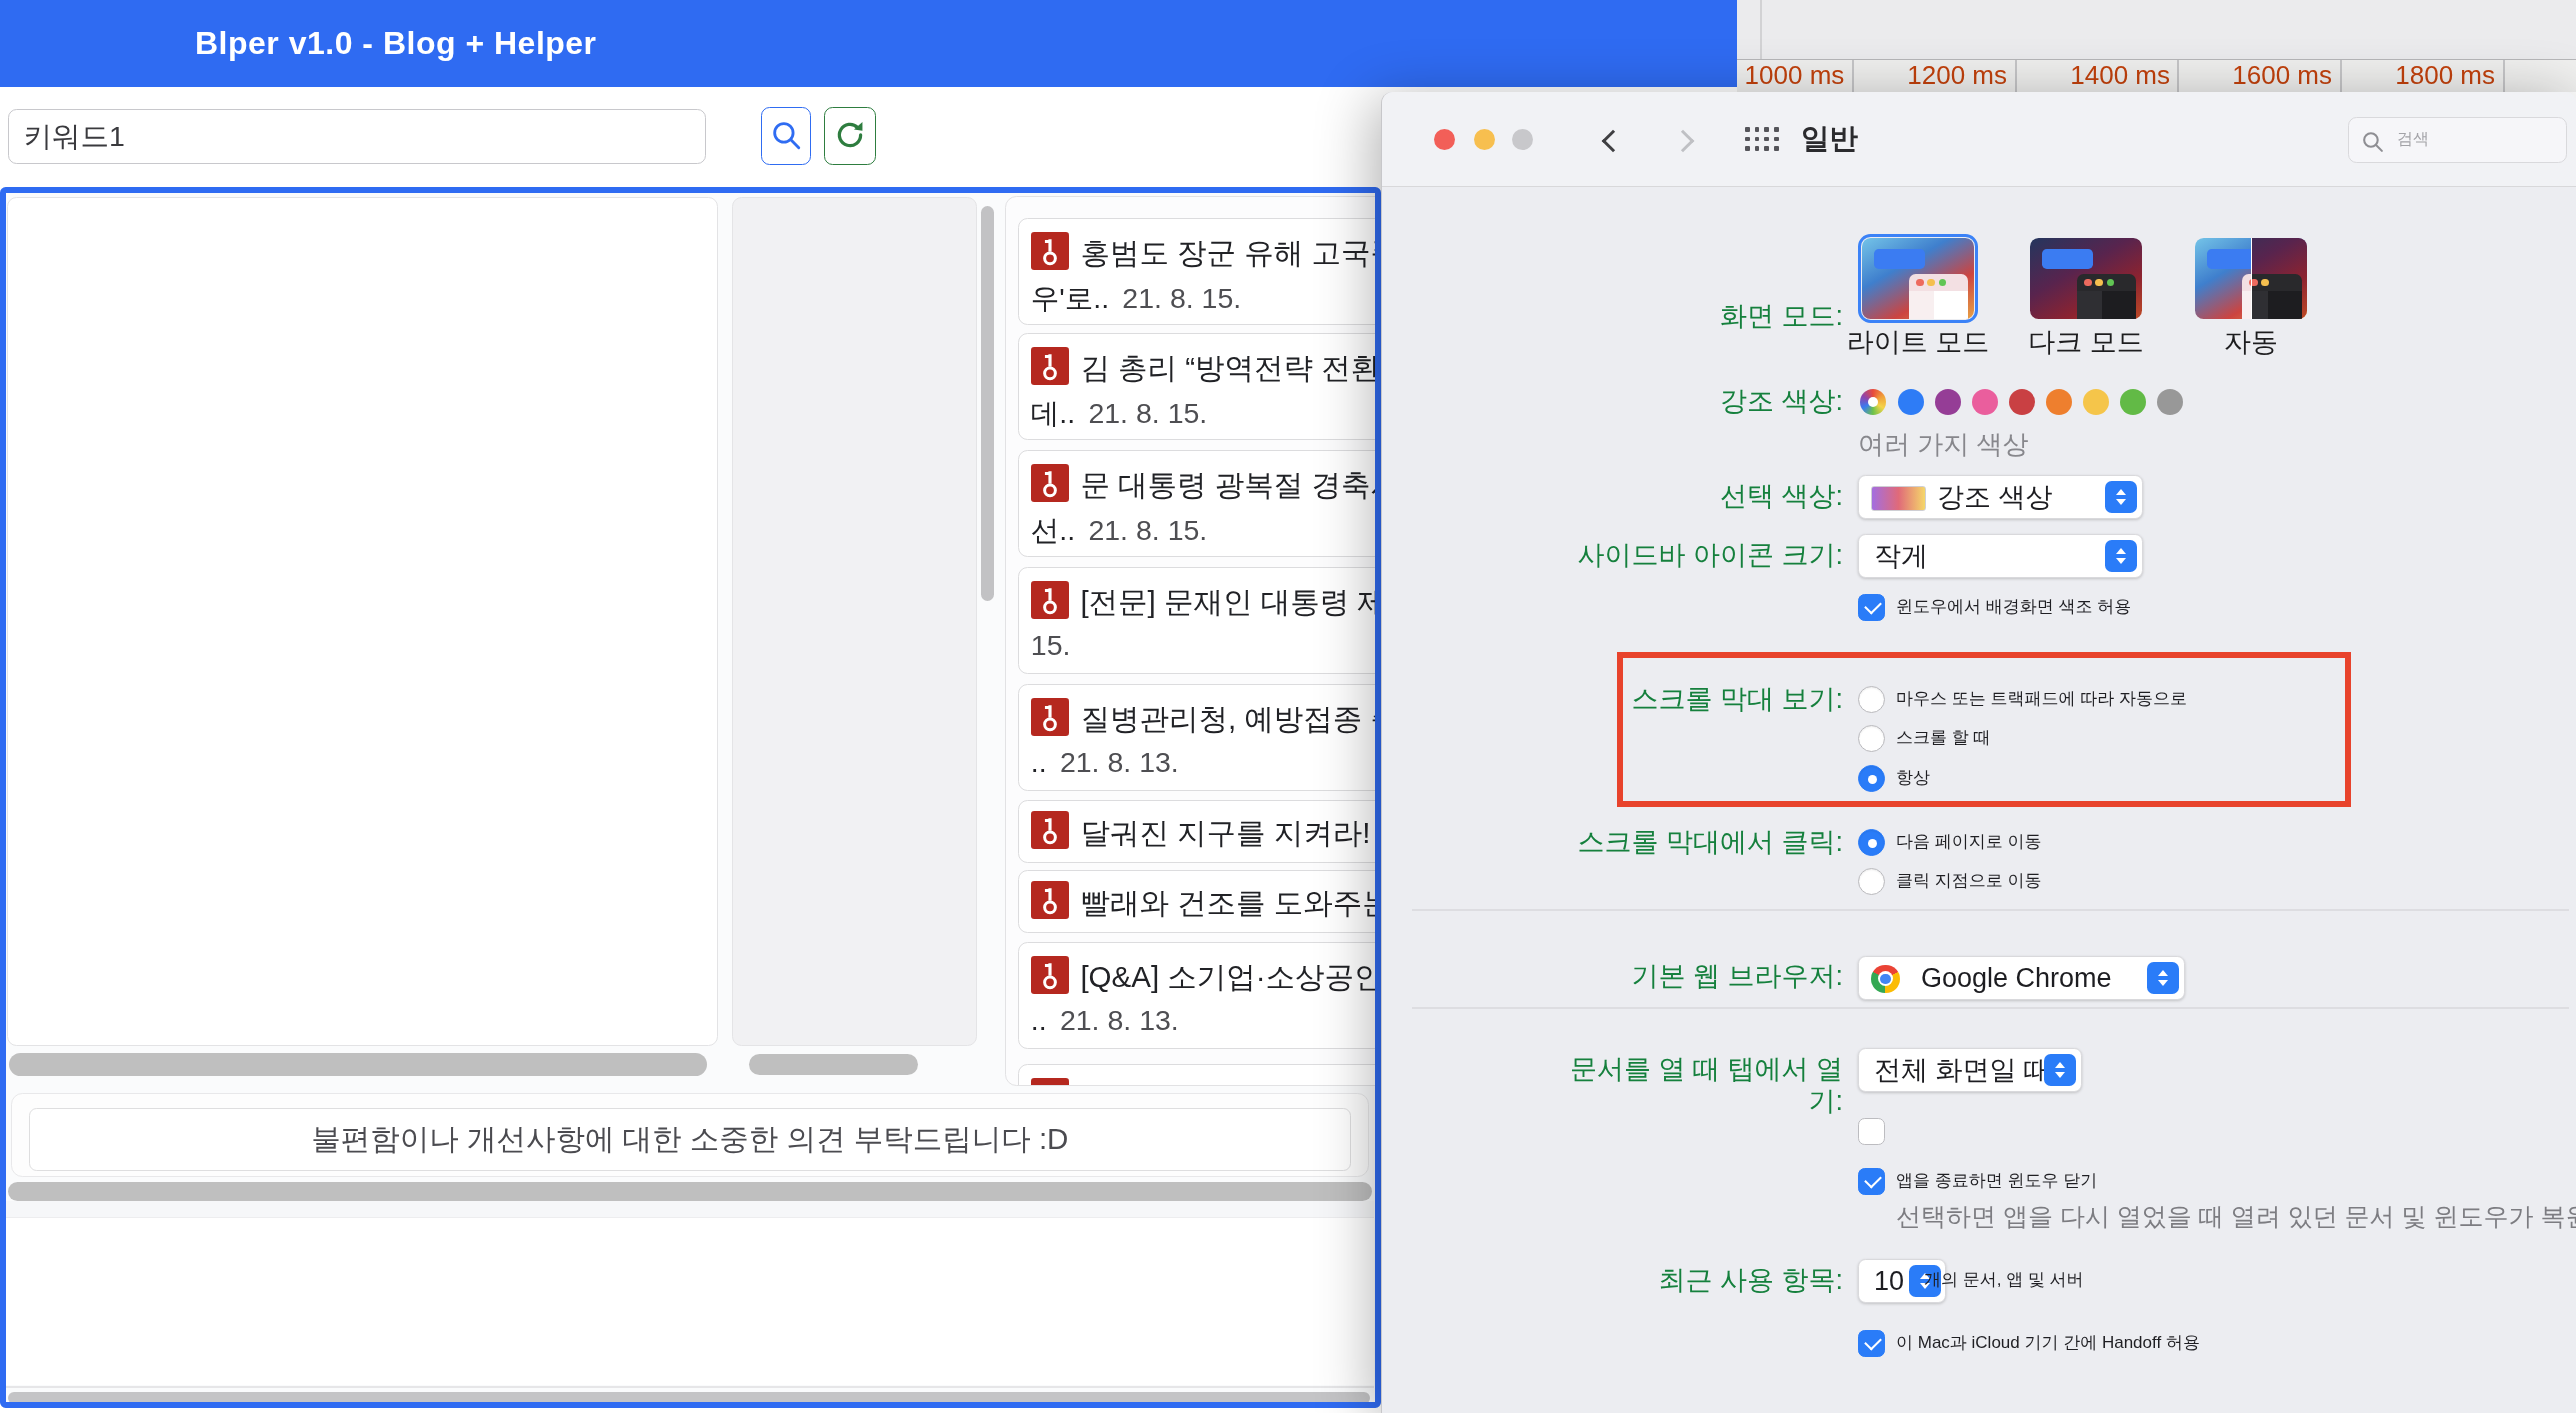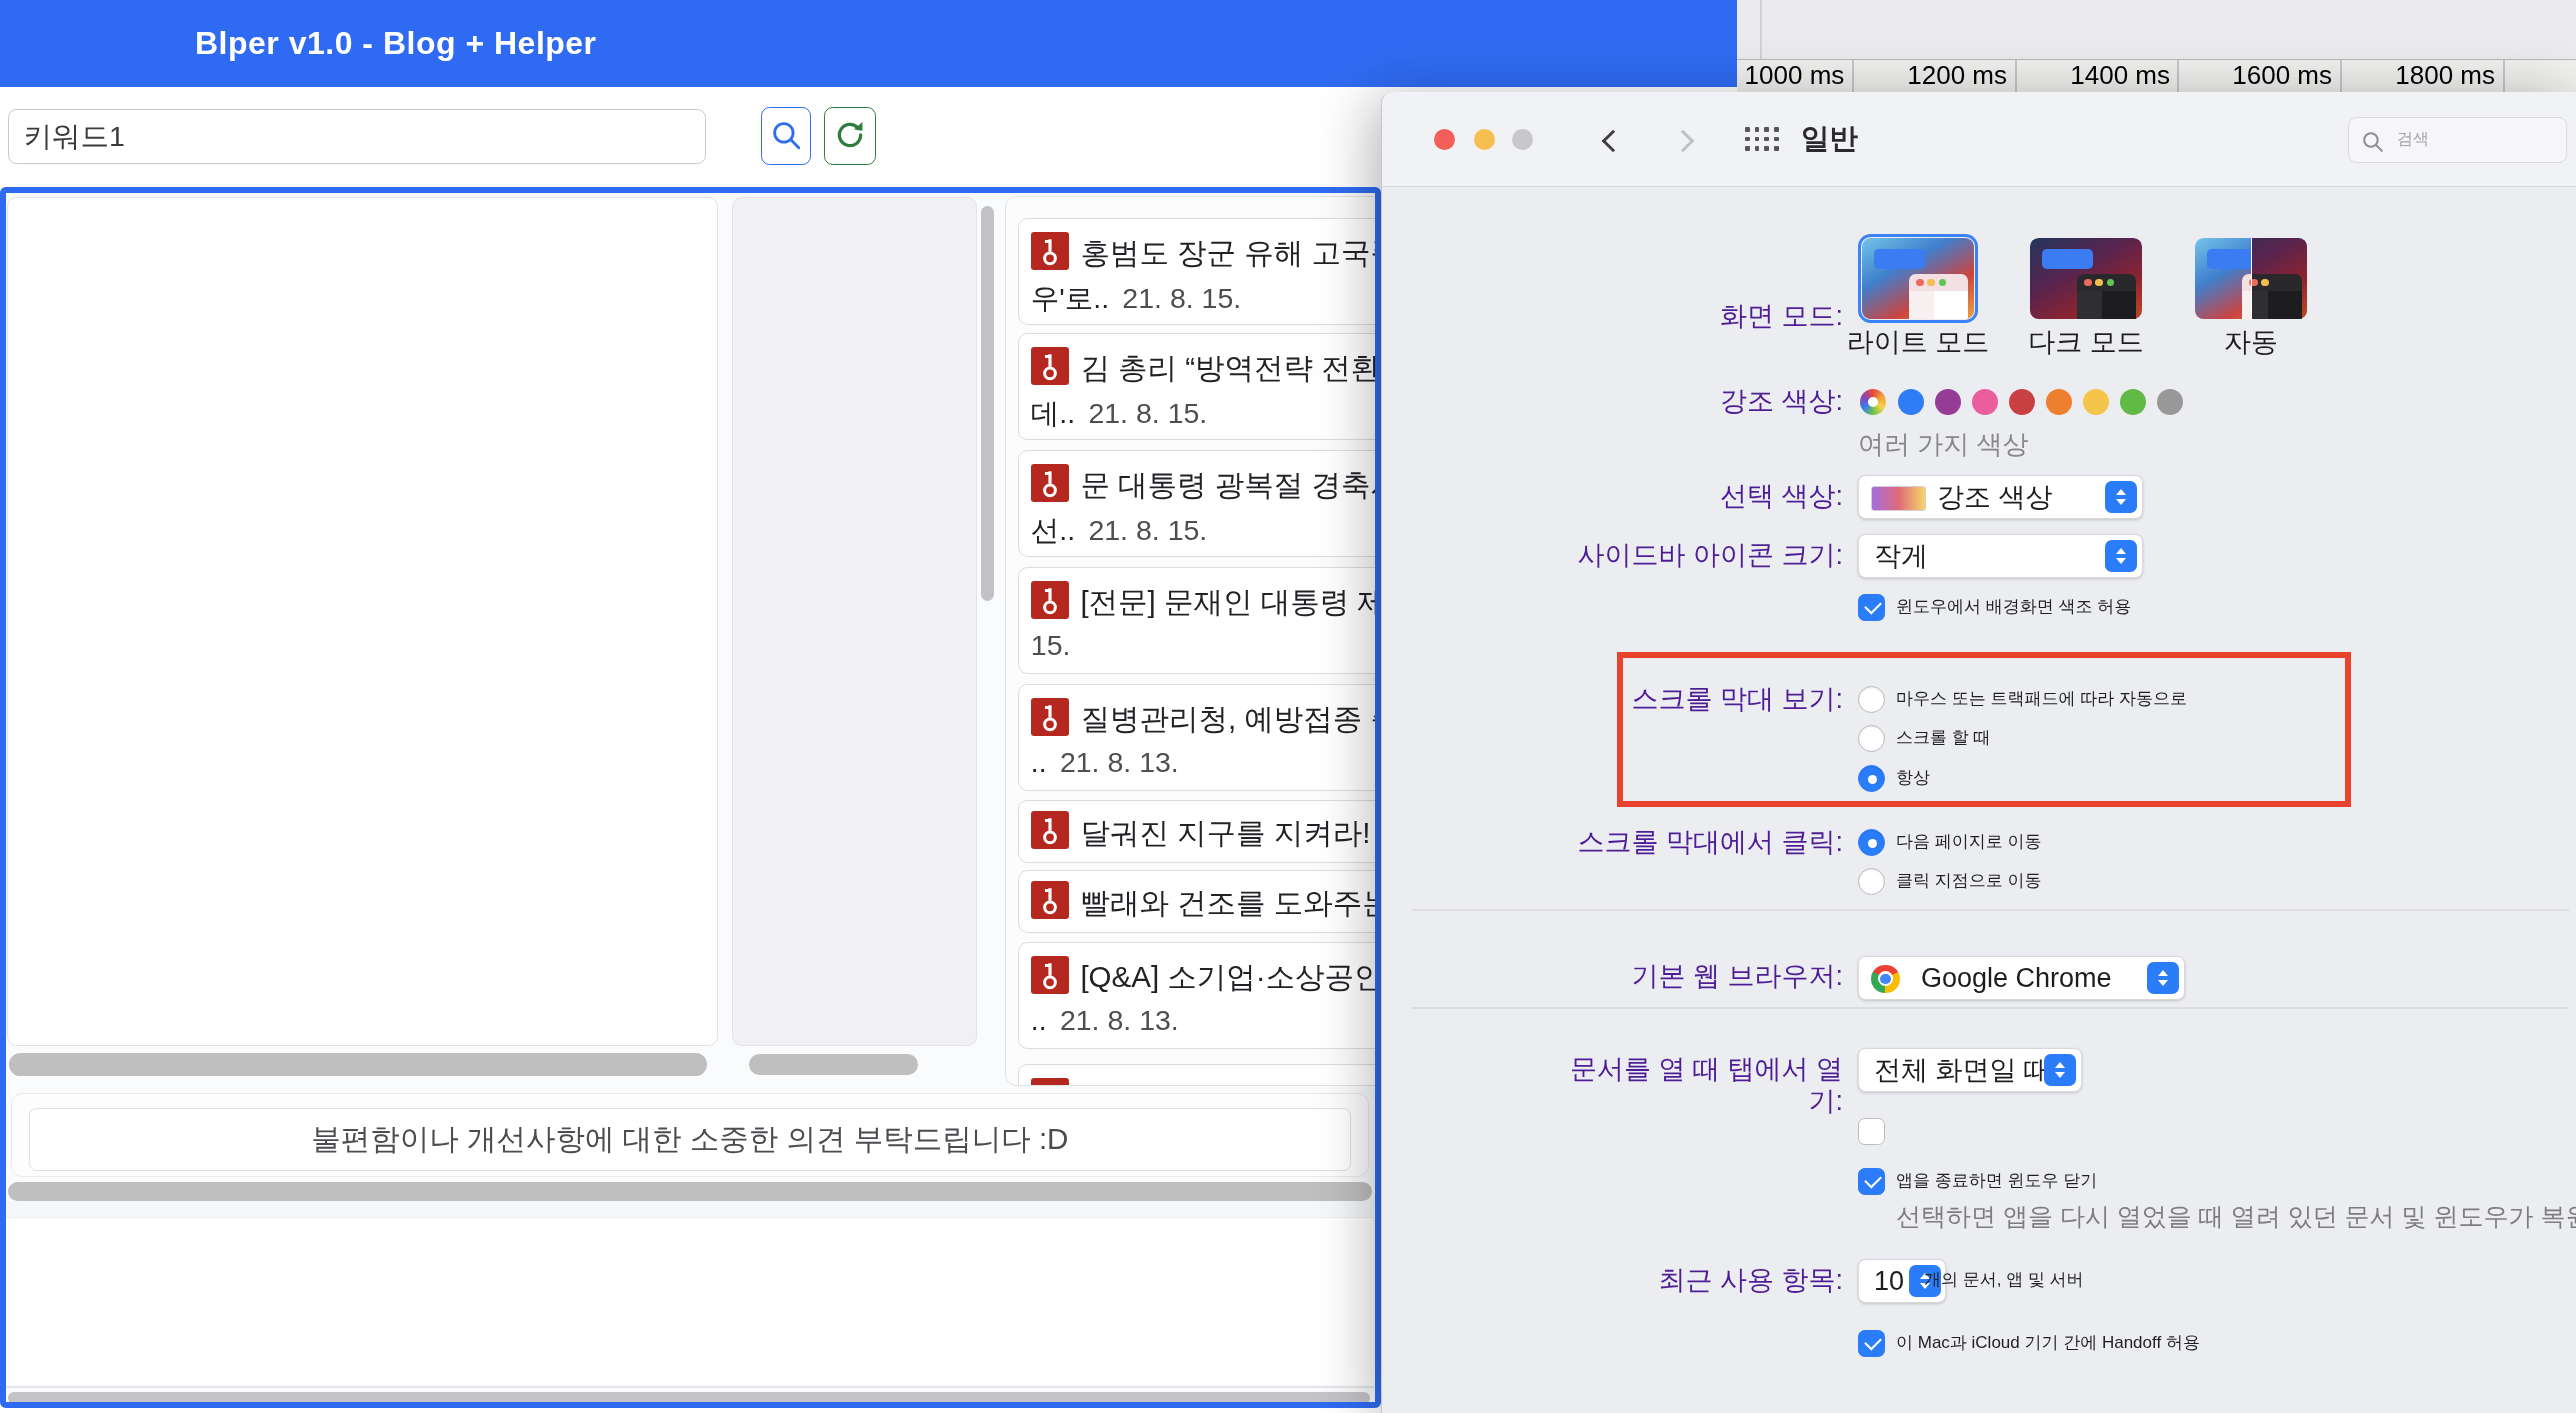--- a/index.html
+++ b/index.html
@@ -43,41 +43,41 @@
   .lower-white { position:absolute; left:0; top:1025px; width:1368px; height:167px; background:#ffffff; }
   .lower-divider { position:absolute; left:0; top:1193px; width:1368px; height:1.9px; background:#e6e6e8; }
   .bottom-thumb { position:absolute; left:1.9px; top:1199px; width:1362px; height:12.4px; background:#c4c4c6; border-radius:6.7px; }
 
   
   #bgwin { position:absolute; left:1737px; top:0; width:839px; height:92px; background:#ebebed; z-index:1; }
   .bg-vline { position:absolute; left:23px; top:0; width:1.9px; height:92px; background:#d2d2d4; }
   .ruler-band { position:absolute; left:0; top:59px; width:839px; height:33px; background:#f0f0ef; border-top:1.9px solid #b7b7b9; }
   .tick { position:absolute; top:0; width:1.9px; height:33px; background:#c6c6c8; }
   .t1{left:115px}.t2{left:278px}.t3{left:440px}.t4{left:603px}.t5{left:766px}
-  .rlabel { position:absolute; top:0; width:114px; text-align:right; line-height:31px; font-size:26px; color:#000000; }
+  .rlabel { position:absolute; top:0; width:114px; text-align:right; line-height:31px; font-size:26px; color:#c2410c; }
   .r1{left:-6.7px}.r2{left:156px}.r3{left:319px}.r4{left:481px}.r5{left:644px}
 
   
   #settings { position:absolute; left:1381px; top:92px; width:1195px; height:1321px; background:#ecedf1; border-radius:11.4px 11.4px 0 0; border-left:1px solid #c7c7ca; box-shadow:-7.6px 7.6px 57px rgba(0,0,0,.30); z-index:2; }
   .stitlebar { position:absolute; left:0; top:0; width:1195px; height:95px; background:#f1f2f5; border-bottom:1.9px solid #d8d8da; border-radius:11.4px 11.4px 0 0; }
   .light { position:absolute; top:37px; width:21px; height:21px; border-radius:50%; }
   .light-close{ left:52px; background:#f25f58; }
   .light-min  { left:92px; background:#f7bf4f; }
   .light-zoom { left:130px; background:#c8c8cb; }
   .chev { position:absolute; top:41px; width:16px; height:16px; border-left:3.8px solid #3f3f42; border-bottom:3.8px solid #3f3f42; }
   .chev-back { left:223px; transform:rotate(45deg); }
   .chev-fwd  { left:293px; transform:rotate(225deg); border-color:#bfc0c4; }
   .grid-icon { position:absolute; left:363px; top:35px; width:32px; height:27px; display:grid; grid-template-columns:repeat(4,4.8px); grid-template-rows:repeat(3,4.8px); gap:4.8px; }
   .grid-icon span { width:4.8px; height:4.8px; background:#55555a; border-radius:1px; }
   .stitle { position:absolute; left:419px; top:0; line-height:93px; font-size:28.5px; font-weight:700; color:#2b2b2e; }
   .ssearch { position:absolute; left:966px; top:25px; width:219px; height:46px; background:#f6f6f9; border:1.9px solid #d9d9dc; border-radius:8.6px; }
   .ssearch svg { position:absolute; left:11.4px; top:10.5px; }
   .ssearch .ph { position:absolute; left:48px; line-height:42px; font-size:16px; color:#a3a3a8; }
 
-  .slabel { position:absolute; left:176px; width:285px; text-align:right; font-size:27px; line-height:32px; color:#4c1d95; }
+  .slabel { position:absolute; left:176px; width:285px; text-align:right; font-size:27px; line-height:32px; color:#15803d; }
 
   .thumb { position:absolute; top:146px; width:112px; height:81px; border-radius:8.6px; overflow:hidden; cursor:pointer; }
   .thumb.sel { outline:3.8px solid #3b82f7; outline-offset:1px; }
   .th-light{ left:480px; } .th-dark{ left:648px; } .th-auto{ left:813px; }
   .wall-light { position:absolute; inset:0; background:linear-gradient(150deg,#74c4e8 0%,#3f7fcd 35%,#cc4440 68%,#e8a244 100%); }
   .wall-dark  { position:absolute; inset:0; background:linear-gradient(150deg,#24365e 0%,#58244e 40%,#8c2330 70%,#bf4a26 100%); }
   .menupill { position:absolute; left:12.4px; top:10.5px; width:51px; height:20px; border-radius:4.8px; background:#3b7cf2; }
   .miniwin { position:absolute; right:5.7px; bottom:-3.8px; width:59px; height:49px; border-radius:6.7px 6.7px 0 0; }
   .miniwin.lt { background:#f3e0e3; } .miniwin.dk { background:#29292c; }
   .miniwin .dots { position:absolute; left:6.7px; top:4.8px; display:flex; gap:3.8px; }

